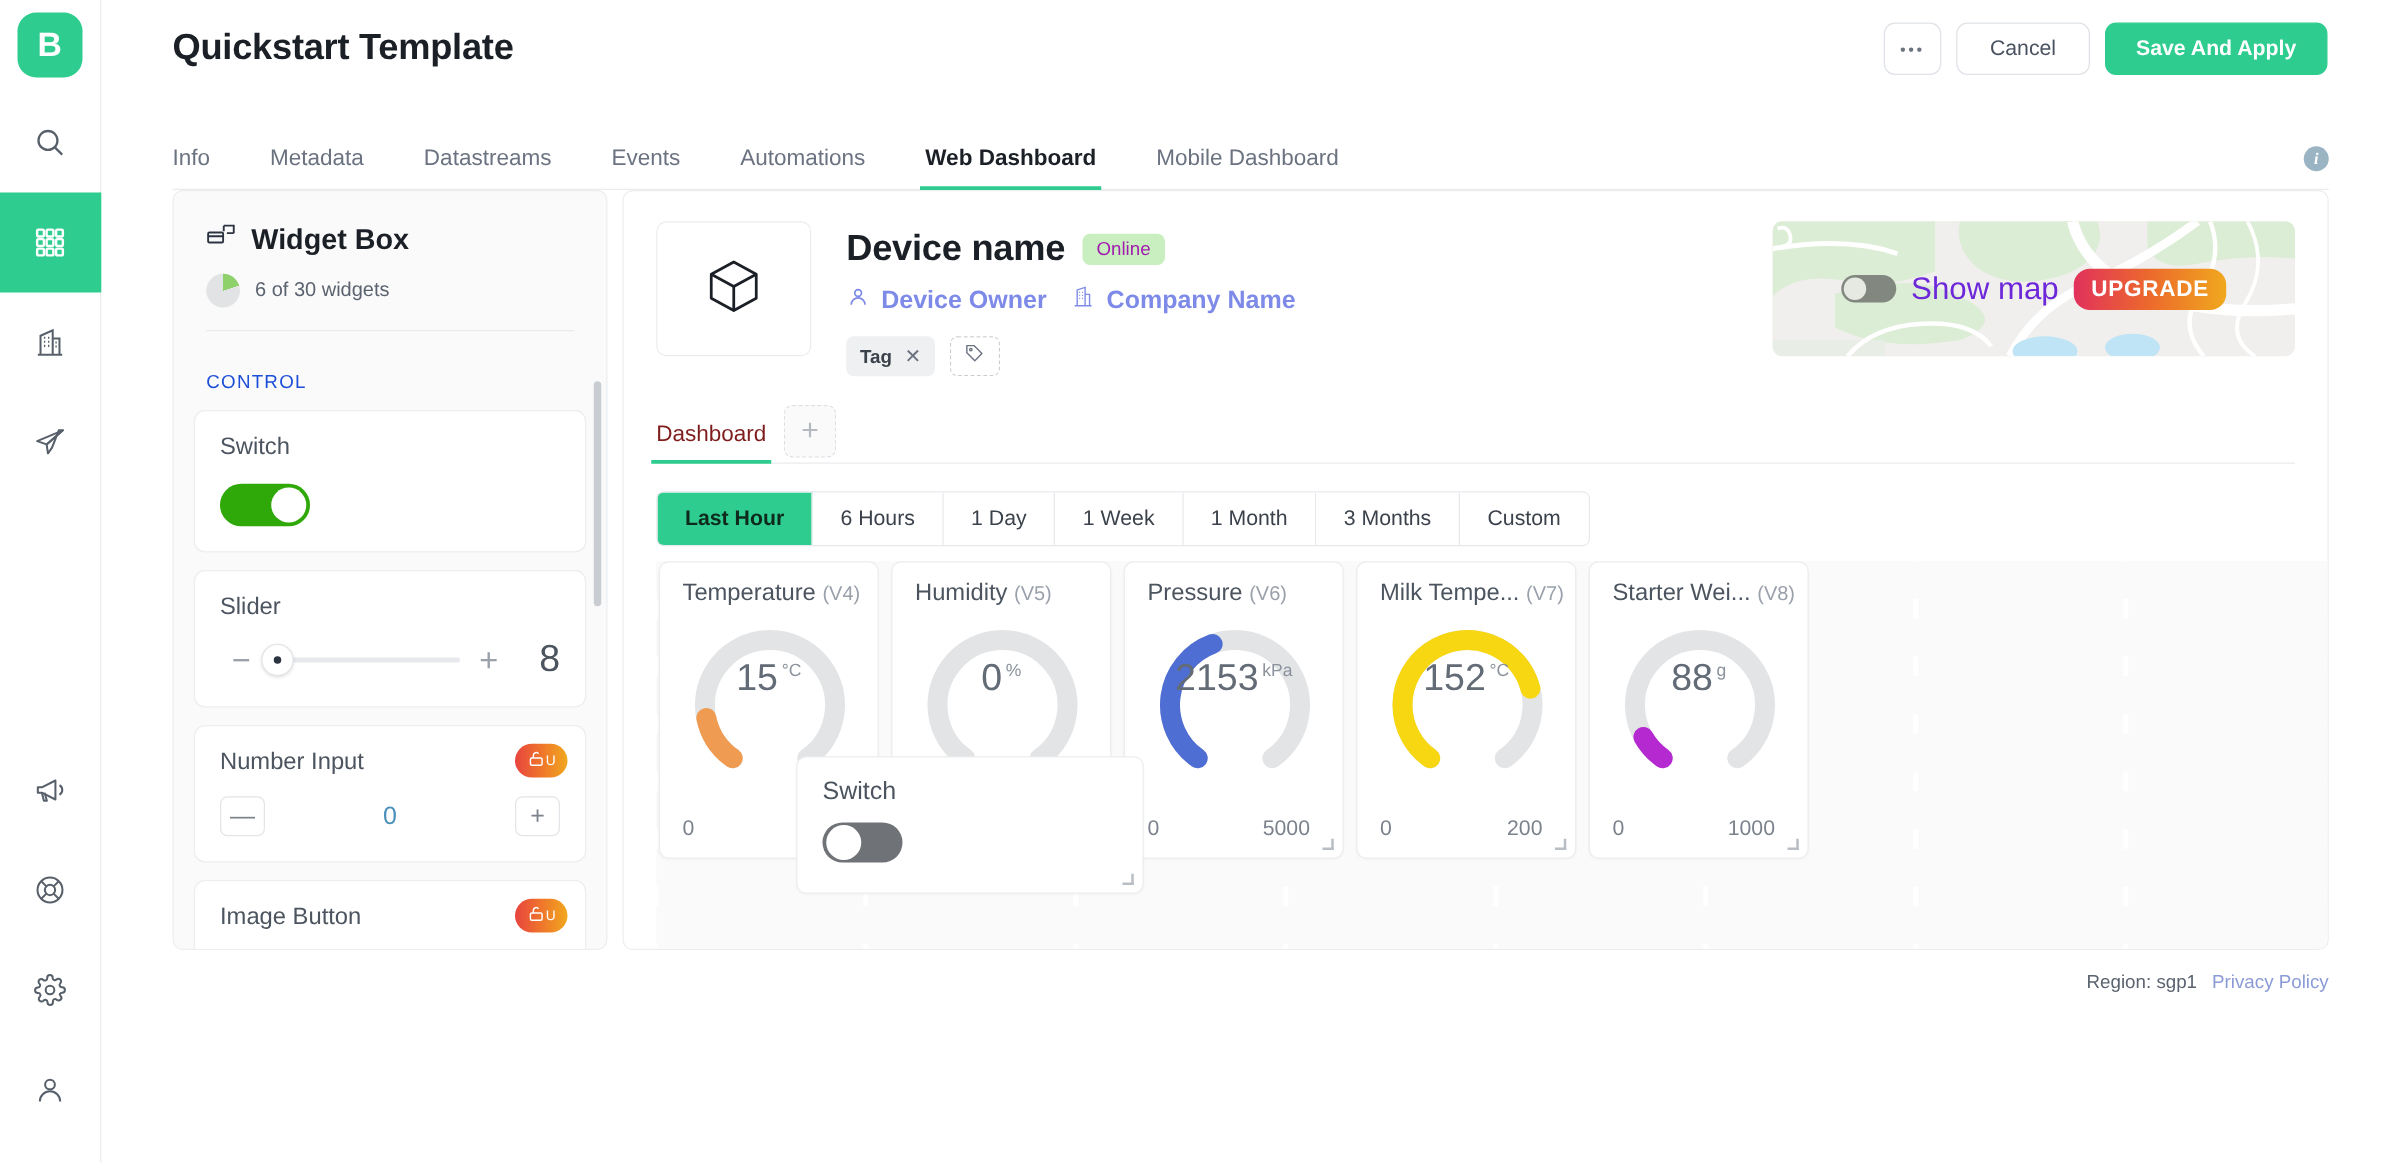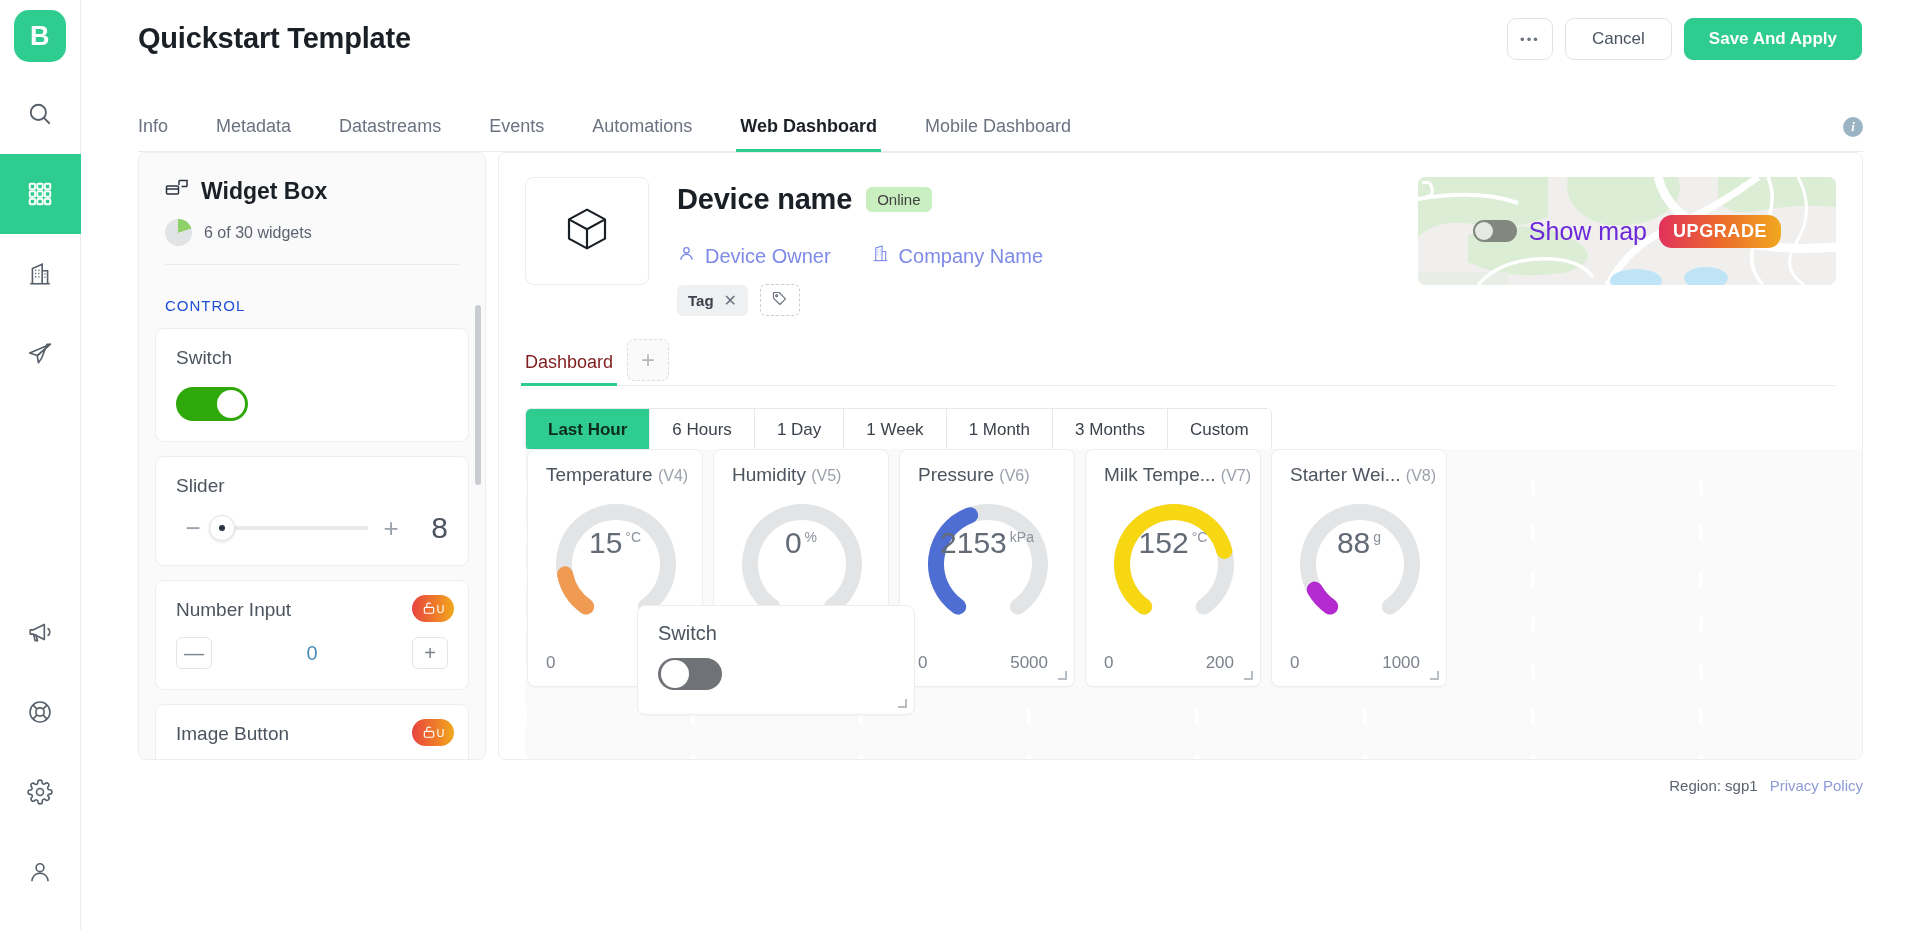--- a/index.html
+++ b/index.html
@@ -138,23 +138,23 @@
   }
   .dev-head { display: flex; align-items: flex-start; padding: 24px 26px 0 26px; }
   .dev-thumb {
     width: 124px; height: 108px; border: 1px solid #ececec; border-radius: 8px;
     display: flex; align-items: center; justify-content: center; flex: 0 0 124px;
   }
   .dev-meta { margin-left: 28px; padding-top: 6px; }
   .dev-name-row { display: flex; align-items: center; gap: 14px; }
   .dev-name { font-size: 29px; font-weight: bold; color: #1b1f26; letter-spacing: -0.2px; }
   .badge-online {
-    background: #c9efc0; color: #404040; font-size: 15px; border-radius: 6px; padding: 4px 11px;
-  }
-  .dev-links { display: flex; align-items: center; gap: 26px; margin-top: 28px; font-size: 20px; color: #7d8ae8; }
+    background: #c9efc0; color: #a21caf; font-size: 15px; border-radius: 6px; padding: 4px 11px;
+  }
+  .dev-links { display: flex; align-items: center; gap: 6px; margin-top: 12px; font-size: 20px; color: #7d8ae8; font-weight: bold; }
   .dev-links .lk { display: flex; align-items: center; gap: 9px; margin-right: 14px; cursor: pointer; }
   .tagrow { display: flex; align-items: center; gap: 12px; margin-top: 16px; }
   .tag {
     background: #eef0f2; border-radius: 6px; padding: 6px 11px; font-size: 15px; color: #3b424b;
     display: flex; align-items: center; gap: 10px; font-weight: bold;
   }
   .tag .x { color: #6b7280; font-weight: normal; font-size: 16px; cursor: pointer; }
   .tag-add {
     width: 40px; height: 32px; border: 1px dashed #c9cdd2; border-radius: 6px;
     display: flex; align-items: center; justify-content: center; cursor: pointer;

